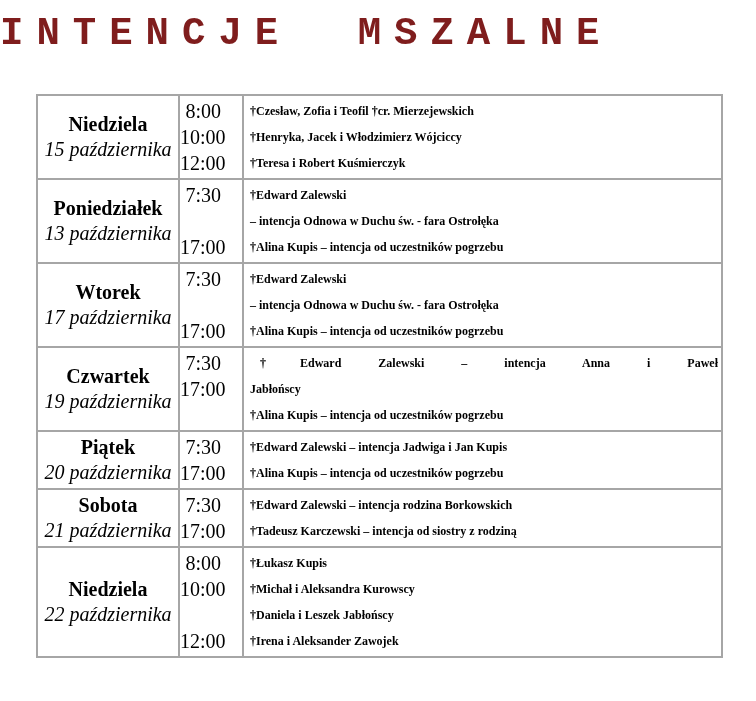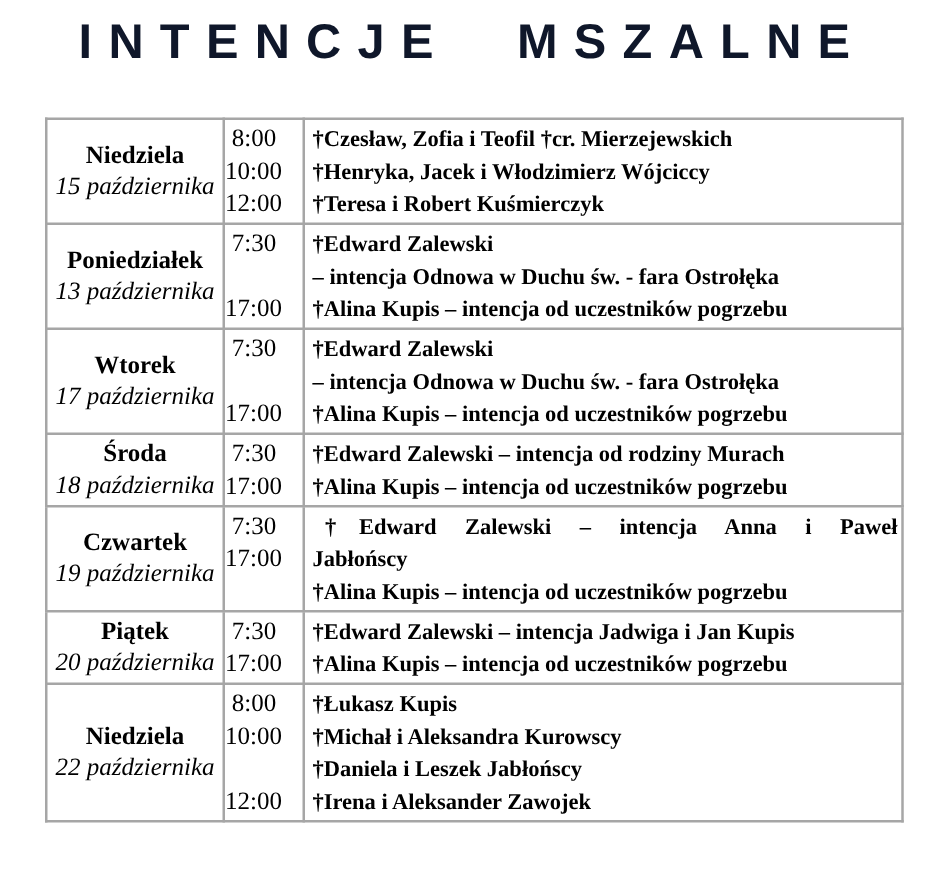--- a/index.html
+++ b/index.html
@@ -6,28 +6,28 @@
     margin: 0;
     padding: 0;
     width: 756px;
     height: 701px;
     background: #ffffff;
     color: #000000;
     font-family: "Liberation Serif", serif;
     overflow: hidden;
   }
   .page-title {
-    text-align: center;
+    text-align: left;
     padding-top: 12px;
-    font-family: Liberation Sans, sans-serif;
+    font-family: Liberation Mono, monospace;
     font-weight: bold;
     font-size: 39px;
     letter-spacing: 13px;
     word-spacing: 30px;
-    color: #0f172a;
+    color: #7f1d1d;
     white-space: nowrap;
   }
   table.mass-table {
     border-collapse: collapse;
     table-layout: fixed;
     width: 685px;
     margin: 38px 0 0 36px;
   }
   table.mass-table td {
     border: 2px solid #a6a6a6;
@@ -44,21 +44,21 @@
   }
   .day-date {
     font-style: italic;
     font-size: 20px;
     line-height: 25px;
   }
   .line {
     height: 26px;
     line-height: 26px;
     white-space: nowrap;
-    font-size: 18px;
+    font-size: 12px;
   }
   .time-cell .line {
     text-align: right;
     padding-right: 21px;
     font-size: 20px;
   }
   .intent-cell .line {
     font-weight: bold;
     padding-left: 6px;
     padding-right: 3px;
@@ -120,34 +120,20 @@
           <div class="line">17:00</div>
         </td>
         <td class="intent-cell">
           <div class="line">†Edward Zalewski</div>
           <div class="line">– intencja Odnowa w Duchu św. - fara Ostrołęka</div>
           <div class="line">†Alina Kupis – intencja od uczestników pogrzebu</div>
         </td>
       </tr>
       <tr>
         <td class="day-cell">
-          <div class="day-name">Środa</div>
-          <div class="day-date">18 października</div>
-        </td>
-        <td class="time-cell">
-          <div class="line">7:30</div>
-          <div class="line">17:00</div>
-        </td>
-        <td class="intent-cell">
-          <div class="line">†Edward Zalewski – intencja od rodziny Murach</div>
-          <div class="line">†Alina Kupis – intencja od uczestników pogrzebu</div>
-        </td>
-      </tr>
-      <tr>
-        <td class="day-cell">
           <div class="day-name">Czwartek</div>
           <div class="day-date">19 października</div>
         </td>
         <td class="time-cell">
           <div class="line">7:30</div>
           <div class="line">17:00</div>
           <div class="line">&nbsp;</div>
         </td>
         <td class="intent-cell">
           <div class="line justify">†Edward Zalewski – intencja Anna i Paweł</div>
@@ -164,20 +150,34 @@
           <div class="line">7:30</div>
           <div class="line">17:00</div>
         </td>
         <td class="intent-cell">
           <div class="line">†Edward Zalewski – intencja Jadwiga i Jan Kupis</div>
           <div class="line">†Alina Kupis – intencja od uczestników pogrzebu</div>
         </td>
       </tr>
       <tr>
         <td class="day-cell">
+          <div class="day-name">Sobota</div>
+          <div class="day-date">21 października</div>
+        </td>
+        <td class="time-cell">
+          <div class="line">7:30</div>
+          <div class="line">17:00</div>
+        </td>
+        <td class="intent-cell">
+          <div class="line">†Edward Zalewski – intencja rodzina Borkowskich</div>
+          <div class="line">†Tadeusz Karczewski – intencja od siostry z rodziną</div>
+        </td>
+      </tr>
+      <tr>
+        <td class="day-cell">
           <div class="day-name">Niedziela</div>
           <div class="day-date">22 października</div>
         </td>
         <td class="time-cell">
           <div class="line">8:00</div>
           <div class="line">10:00</div>
           <div class="line">&nbsp;</div>
           <div class="line">12:00</div>
         </td>
         <td class="intent-cell">

